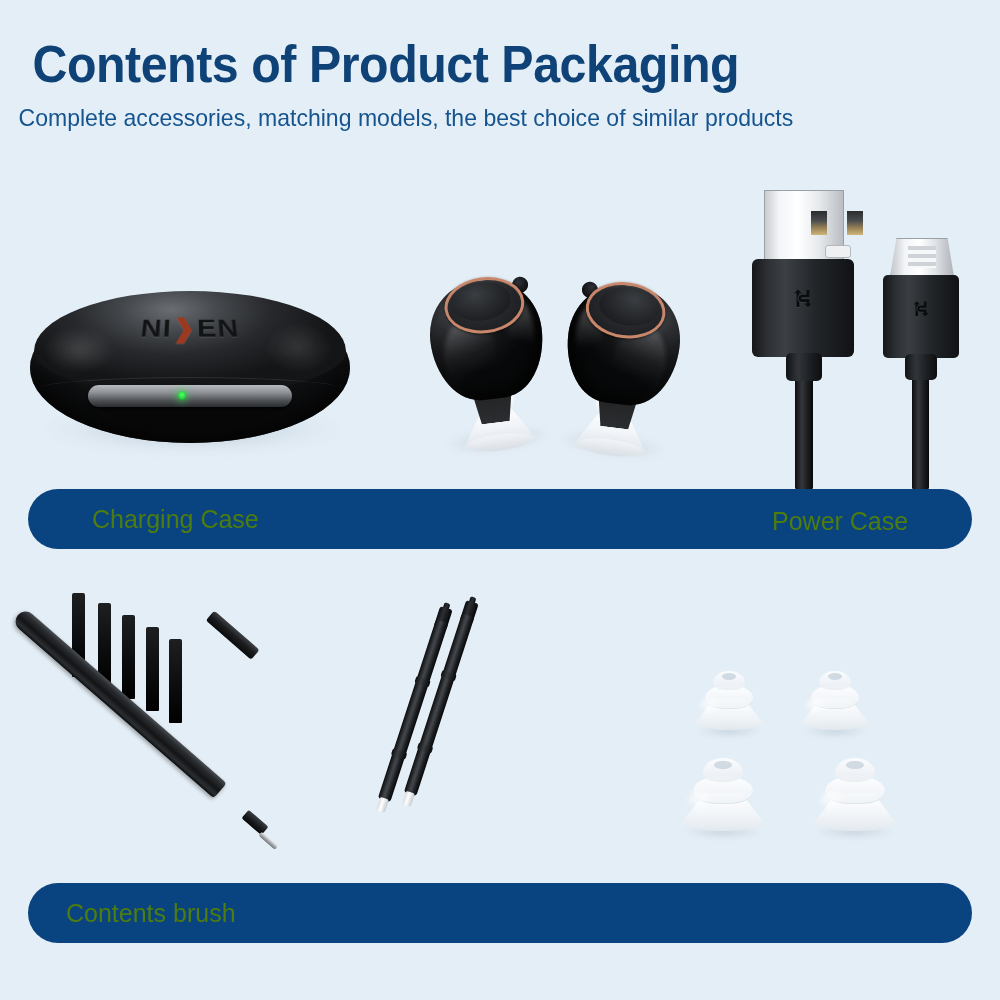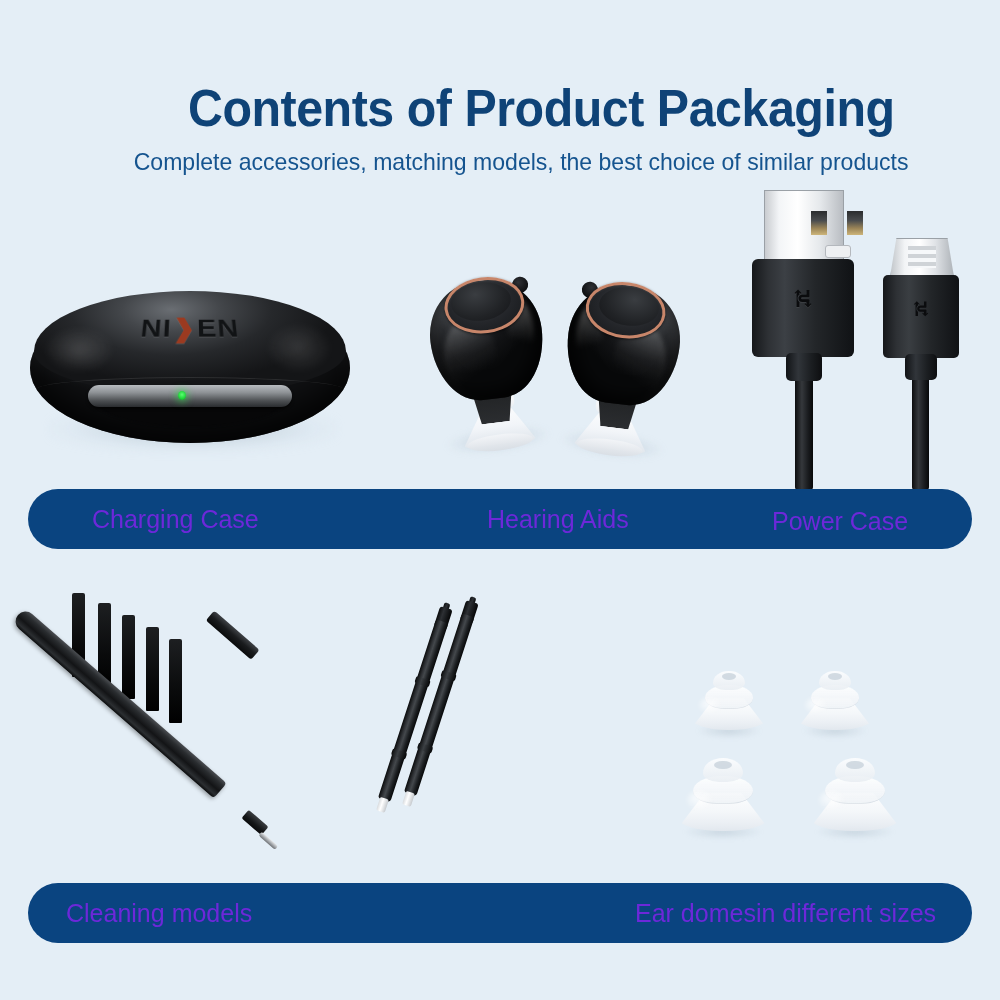--- a/index.html
+++ b/index.html
@@ -6,21 +6,21 @@
   body{
     width:1000px;height:1000px;
     background:#e4eef6;
     font-family:"Liberation Sans",sans-serif;
     overflow:hidden;
     position:relative;
   }
   #page{position:absolute;inset:0;width:1000px;height:1000px;}
 
   
-  .header{position:absolute;left:0;top:0;width:927px;text-align:right;margin-top:44px;}
+  .header{position:absolute;left:0;top:0;width:927px;text-align:left;}
   .title{
     font-size:52px;font-weight:bold;color:#0f4377;
     letter-spacing:-0.5px;line-height:1;
     margin-top:38px;
     transform:scaleX(0.93);
     white-space:nowrap;
   }
   .subtitle{
     font-size:24px;color:#15548f;font-weight:400;
     margin-top:14px;transform:scaleX(0.96);white-space:nowrap;
@@ -30,21 +30,21 @@
   .bar{
     position:absolute;
     background:#0a4480;
     border-radius:34px;
     z-index:40;
   }
   #bar1{left:28px;top:489px;width:944px;height:60px;}
   #bar2{left:28px;top:883px;width:944px;height:60px;}
   .bar-label{
     position:absolute;
-    color:#6d28d9;
+    color:#4d7c0f;
     font-size:25px;
     white-space:nowrap;
     font-weight:400;
     z-index:41;
   }
 
   
   #charging-case{position:absolute;left:30px;top:285px;width:320px;height:170px;z-index:10;}
   .cc-shadow{
     position:absolute;left:18px;top:120px;width:290px;height:48px;
@@ -424,21 +424,20 @@
     <div class="usb-a-strain"></div>
     <div class="usb-m-tip"></div>
     <div class="usb-m-ridge"></div>
     <div class="usb-m-house"></div>
     <div class="usb-m-sym">⛕</div>
     <div class="usb-m-strain"></div>
   </div>
 
   <div class="bar" id="bar1"></div>
   <div class="bar-label" style="left:92px;top:505px;">Charging Case</div>
-  <div class="bar-label" style="left:487px;top:505px;">Hearing Aids</div>
   <div class="bar-label" style="left:772px;top:507px;">Power Case</div>
 
   <div id="cleaning-brush">
     <div class="cb-bristle" style="left:62px;top:8px;height:84px;transform:rotate(0deg);"></div>
     <div class="cb-bristle" style="left:88px;top:18px;height:84px;transform:rotate(0deg);"></div>
     <div class="cb-bristle" style="left:112px;top:30px;height:84px;transform:rotate(0deg);"></div>
     <div class="cb-bristle" style="left:136px;top:42px;height:84px;transform:rotate(0deg);"></div>
     <div class="cb-bristle" style="left:159px;top:54px;height:84px;transform:rotate(0deg);"></div>
     <div class="cb-handle"></div>
     <div class="cb-handle-taper"></div>
@@ -494,16 +493,15 @@
       <div class="dome-shadow"></div>
       <div class="dome-skirt"></div>
       <div class="dome-mid"></div>
       <div class="dome-top"></div>
       <div class="dome-hole"></div>
       <div class="dome-gloss"></div>
     </div>
   </div>
 
   <div class="bar" id="bar2"></div>
-  <div class="bar-label" style="left:66px;top:899px;">Cleaning models</div>
-  <div class="bar-label" style="left:635px;top:899px;">Ear domesin different sizes</div>
+  <div class="bar-label" style="left:66px;top:899px;">Contents brush</div>
 
 </div>
 
 </body></html>

